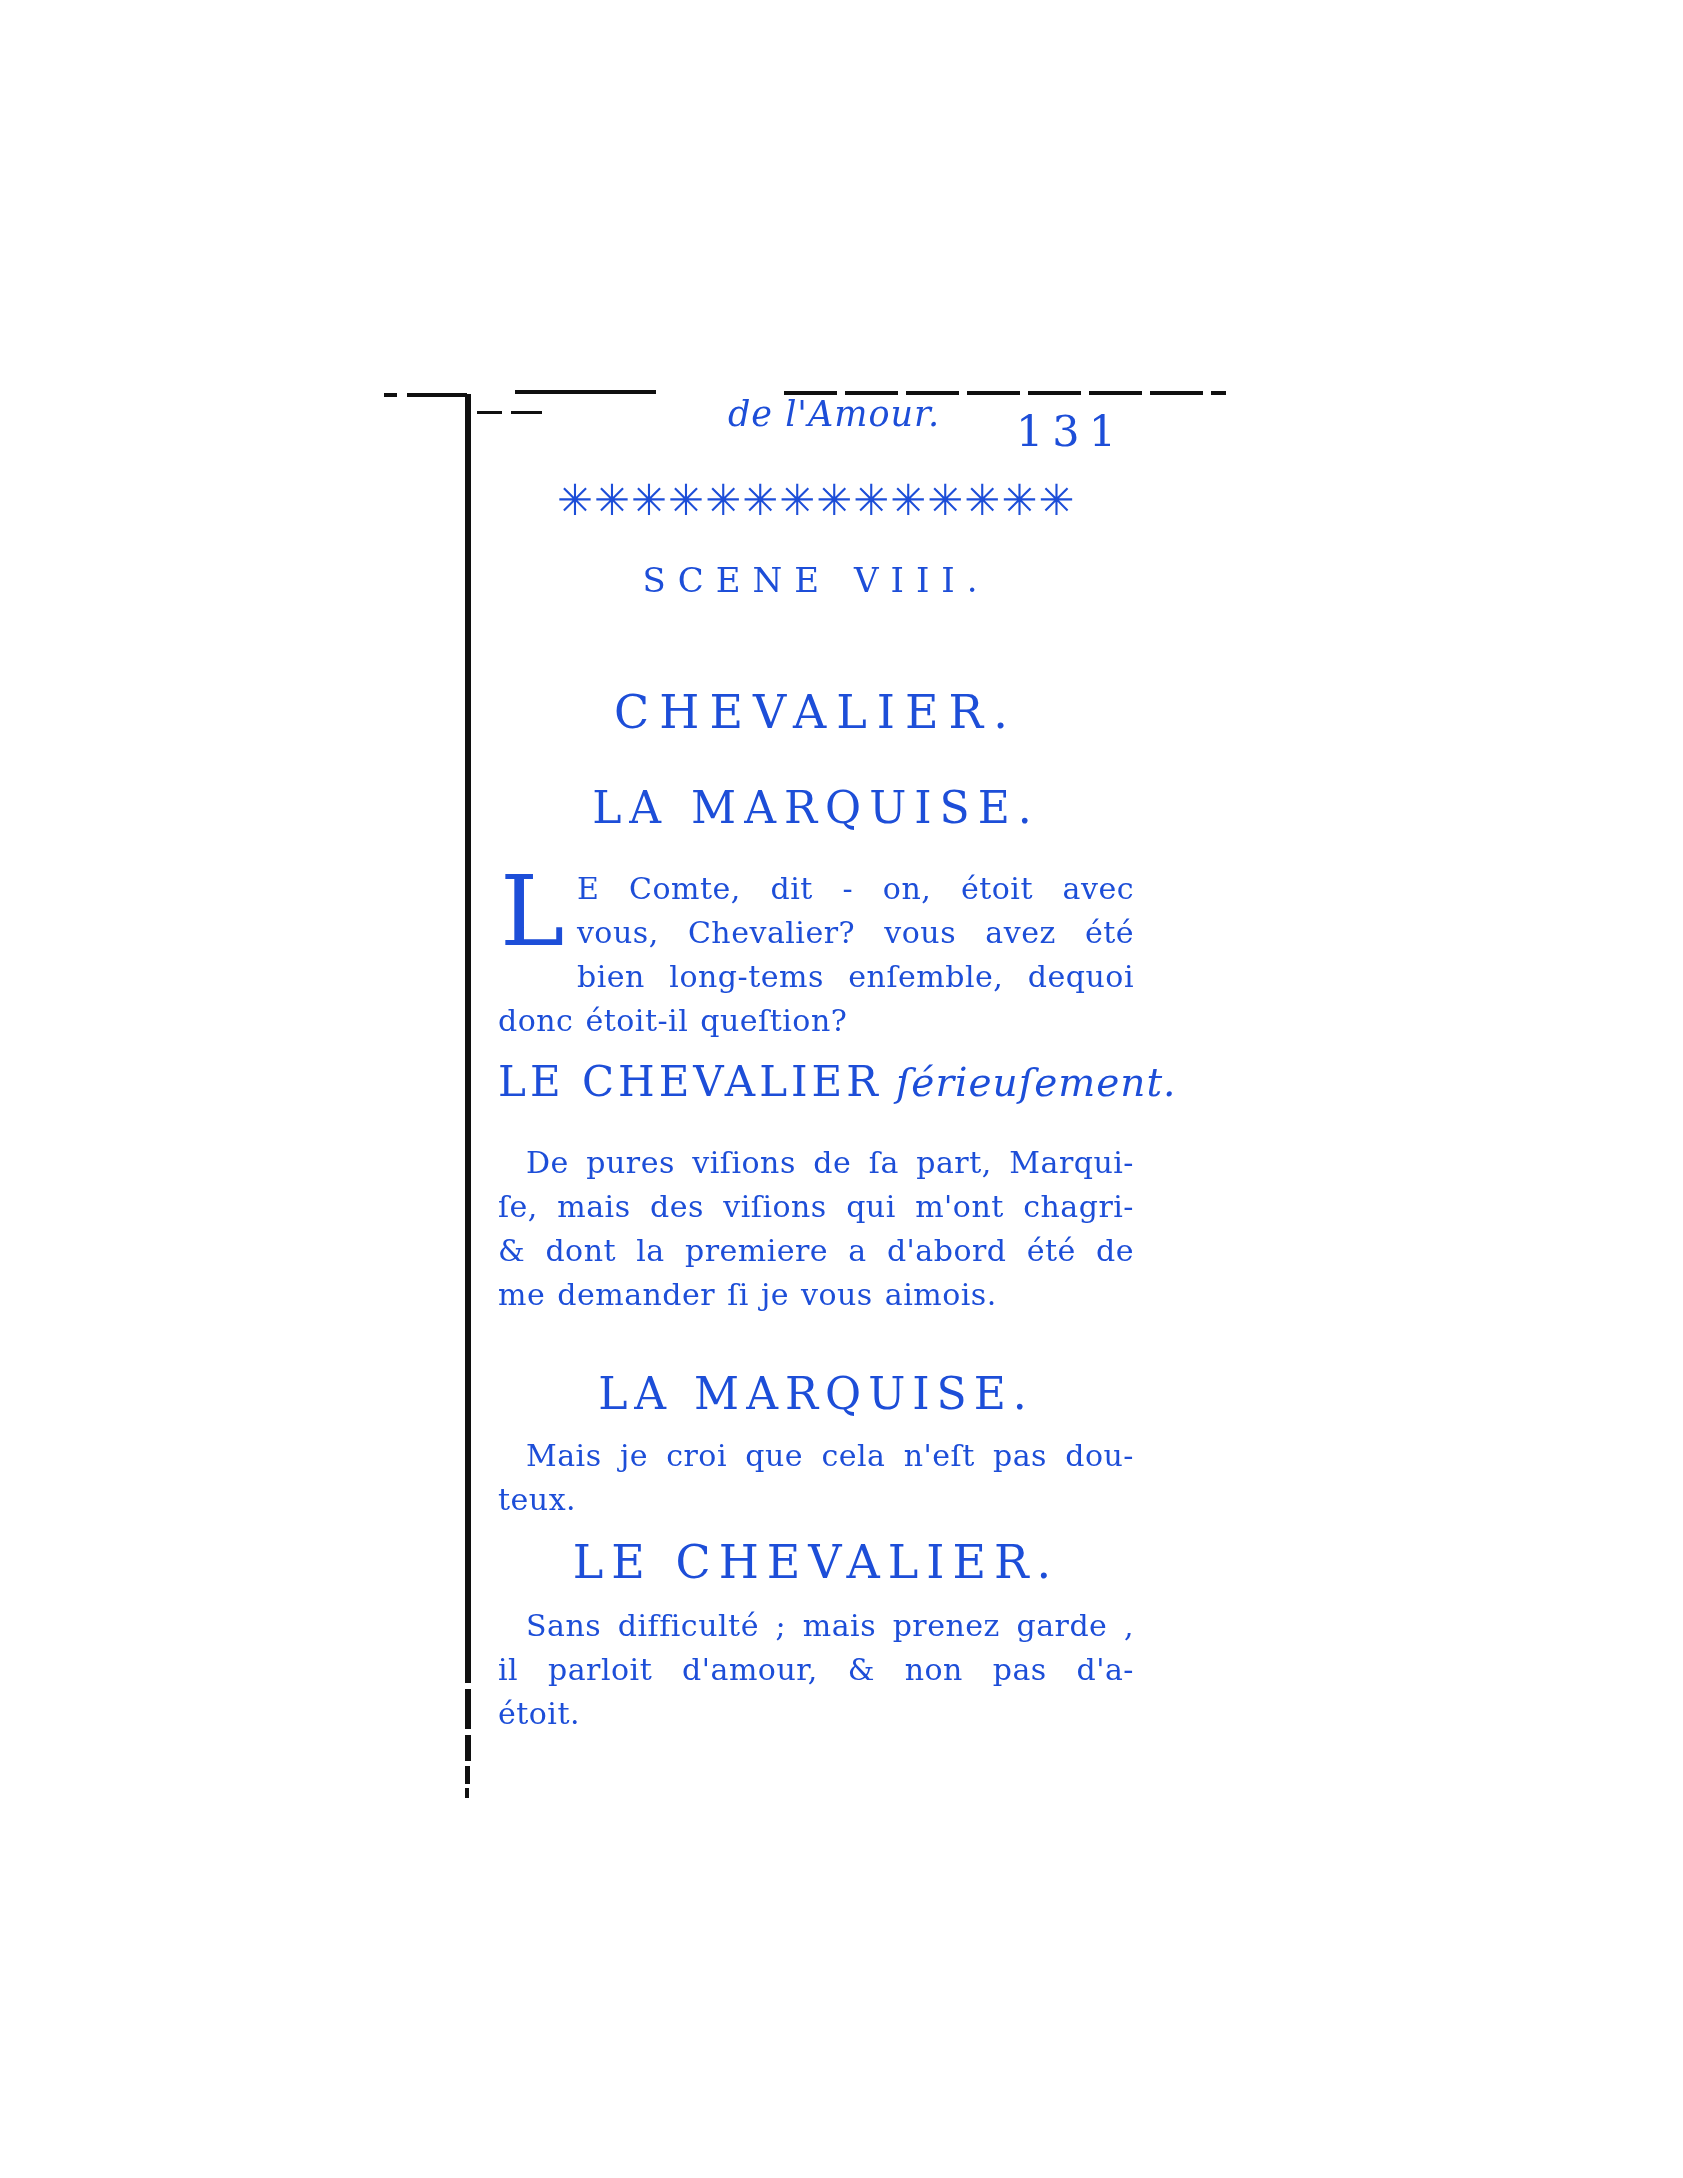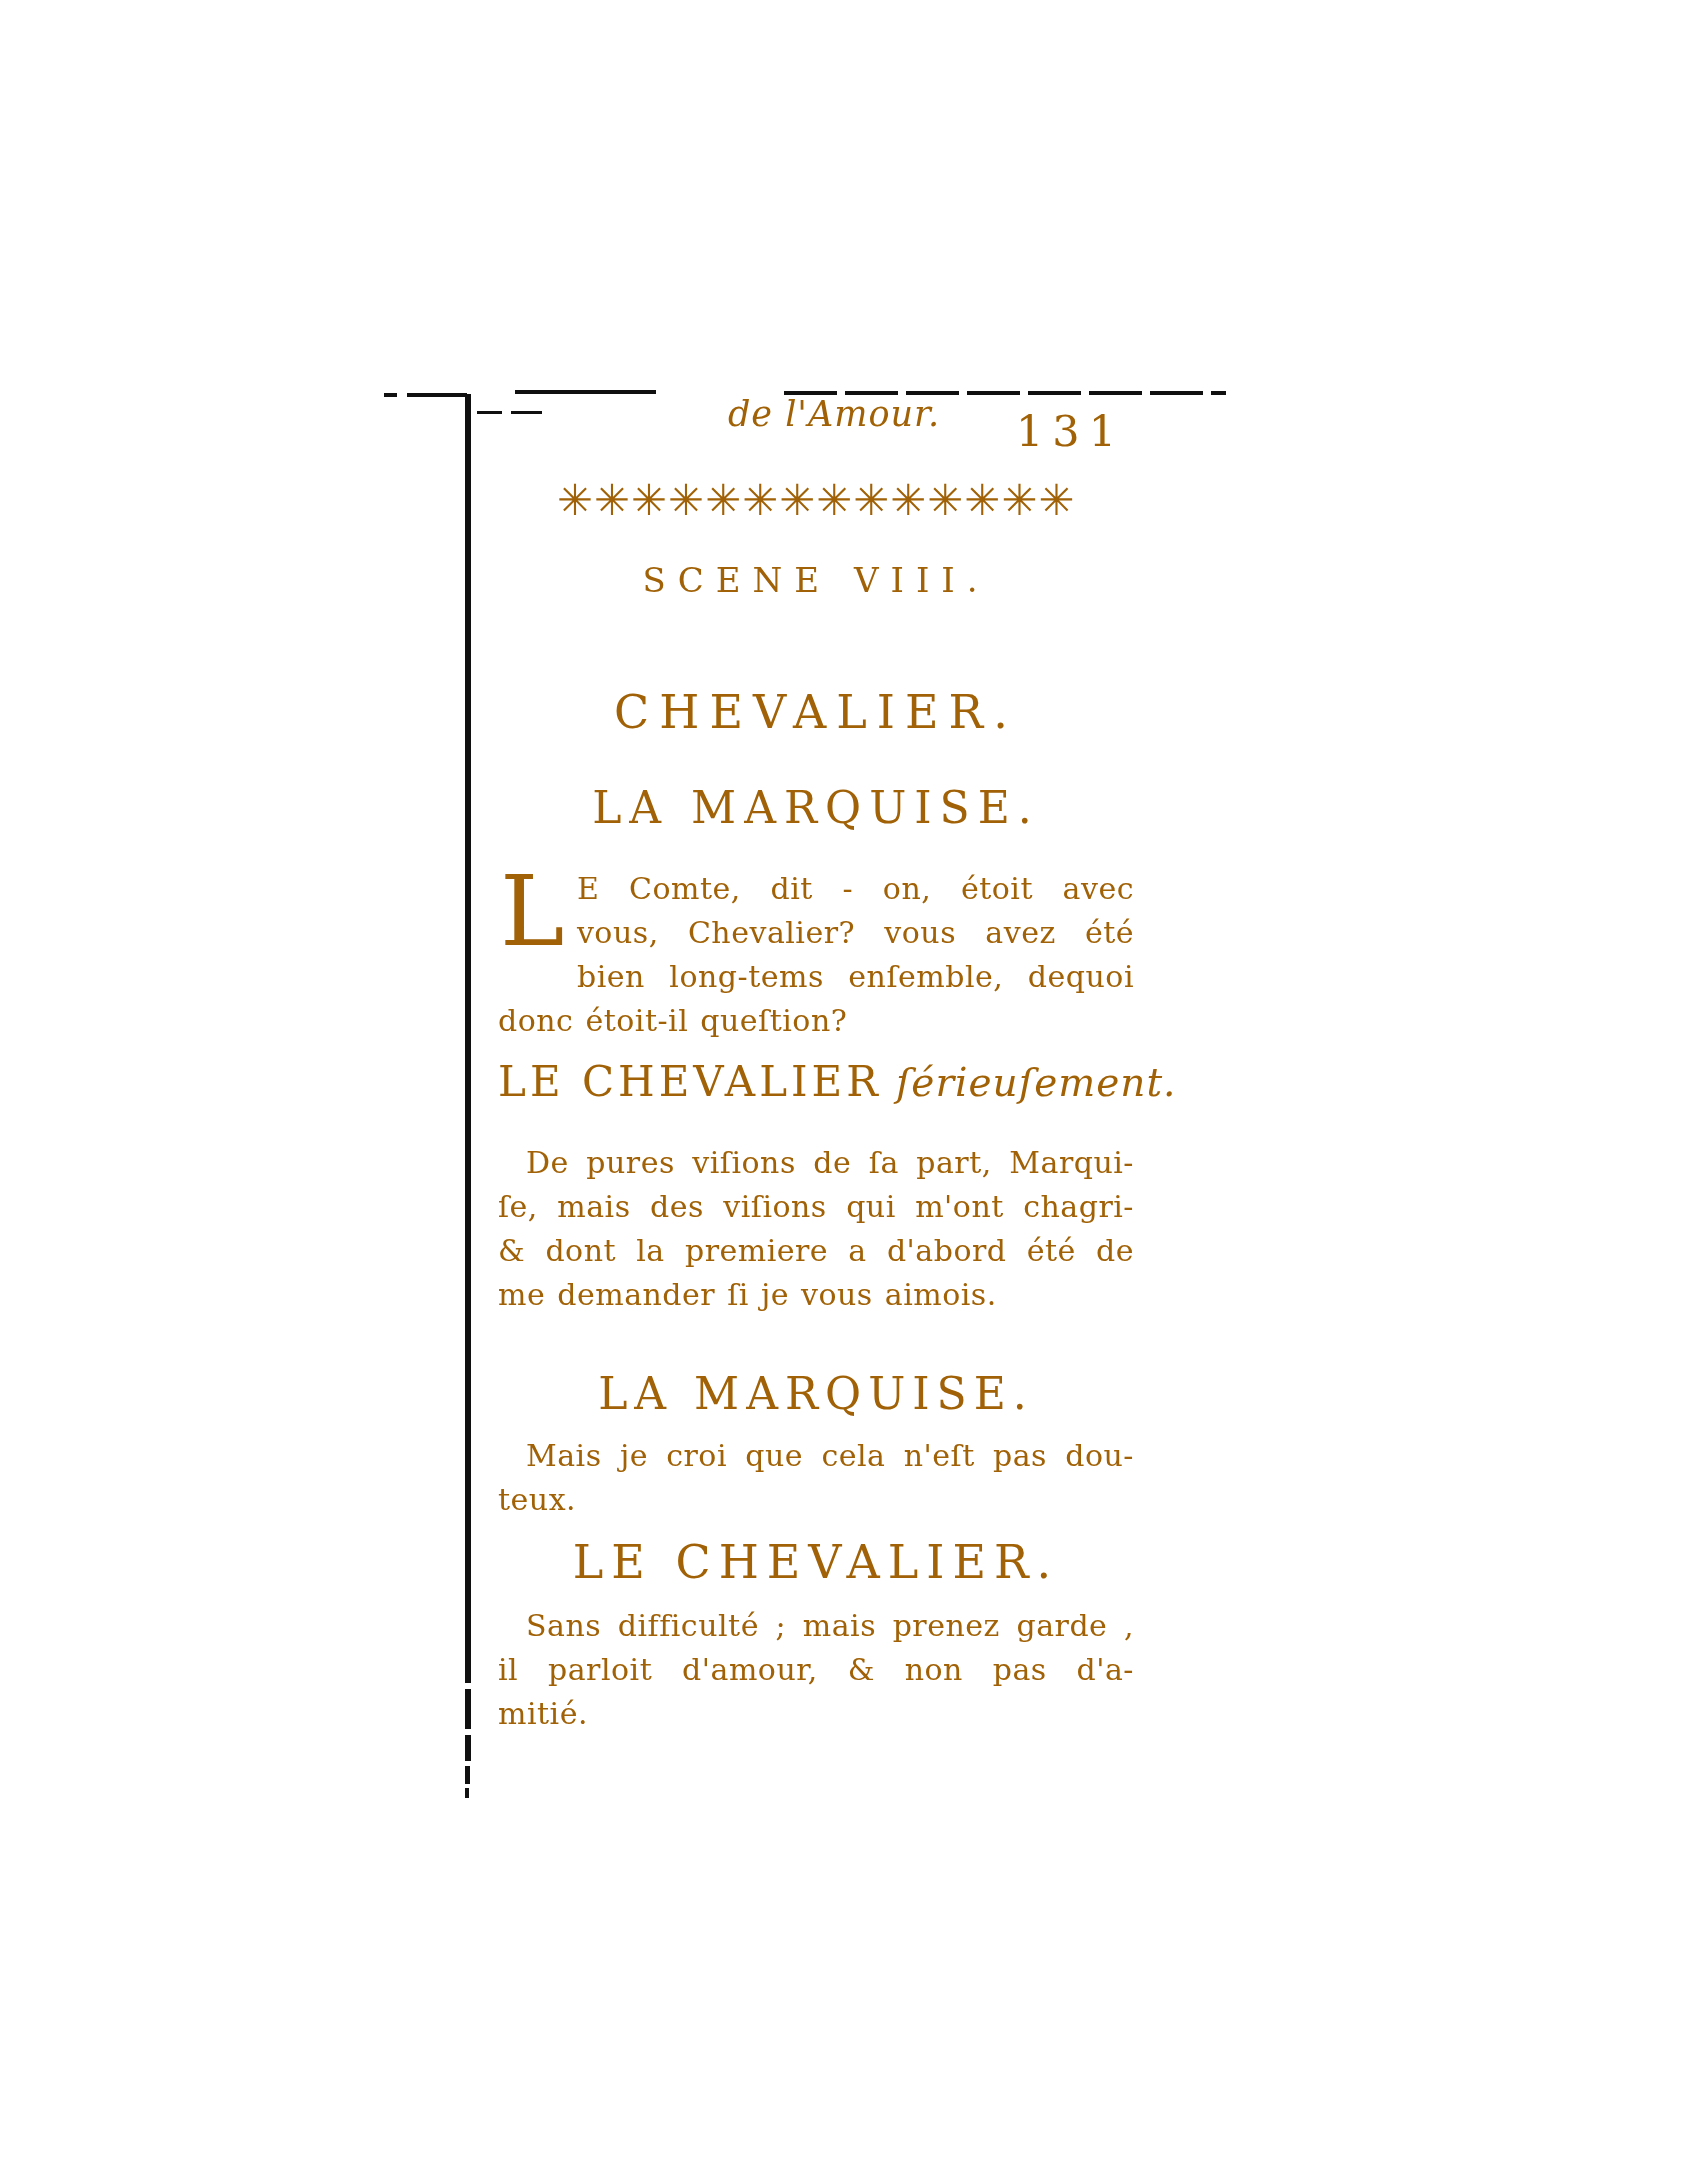--- a/index.html
+++ b/index.html
@@ -1,18 +1,18 @@
 <!DOCTYPE html>
 <html><head>
 <meta charset="utf-8">
 <style>
   html,body { margin:0; padding:0; background:#ffffff; }
   .page {
     position:relative; width:1683px; height:2178px; background:#ffffff;
-    font-family:"DejaVu Serif", serif; color:#a16207; overflow:hidden;
+    font-family:"DejaVu Serif", serif; color:#1d4ed8; overflow:hidden;
   }
 
   
   .rule { position:absolute; background:#101010; }
   .rule-top-left   { left:384px; top:393px; width:83px; height:4px;
     background:linear-gradient(90deg,#101010 0 16%,transparent 16% 28%,#101010 28% 100%); }
   .rule-top-left-b { left:477px; top:411px; width:65px; height:3px;
     background:linear-gradient(90deg,#101010 0 38%,transparent 38% 52%,#101010 52% 100%); }
   .rule-top-left-c { left:515px; top:390px; width:141px; height:4px; }
   .rule-top-right  { left:784px; top:391px; width:442px; height:4px;
@@ -98,17 +98,17 @@
     <span><span class="line">De pures viſions de ſa part, Marqui-</span><span class="line">ſe, mais des viſions qui m'ont chagri-</span><span class="line">&amp; dont la premiere a d'abord été de</span><span class="line last">me demander ſi je vous aimois.</span></span>
   </div>
 
   <div class="col speaker-3">LA MARQUISE.</div>
   <div class="para para-3 indent">
     <span><span class="line">Mais je croi que cela n'eſt pas dou-</span><span class="line last">teux.</span></span>
   </div>
 
   <div class="col speaker-4">LE CHEVALIER.</div>
   <div class="para para-4 indent">
-    <span><span class="line">Sans difficulté ; mais prenez garde ,</span><span class="line">il parloit d'amour, &amp; non pas d'a-</span><span class="line last">mitié.</span></span>
+    <span><span class="line">Sans difficulté ; mais prenez garde ,</span><span class="line">il parloit d'amour, &amp; non pas d'a-</span><span class="line last">étoit.</span></span>
   </div>
 
 </div>
 
 
 </body></html>

